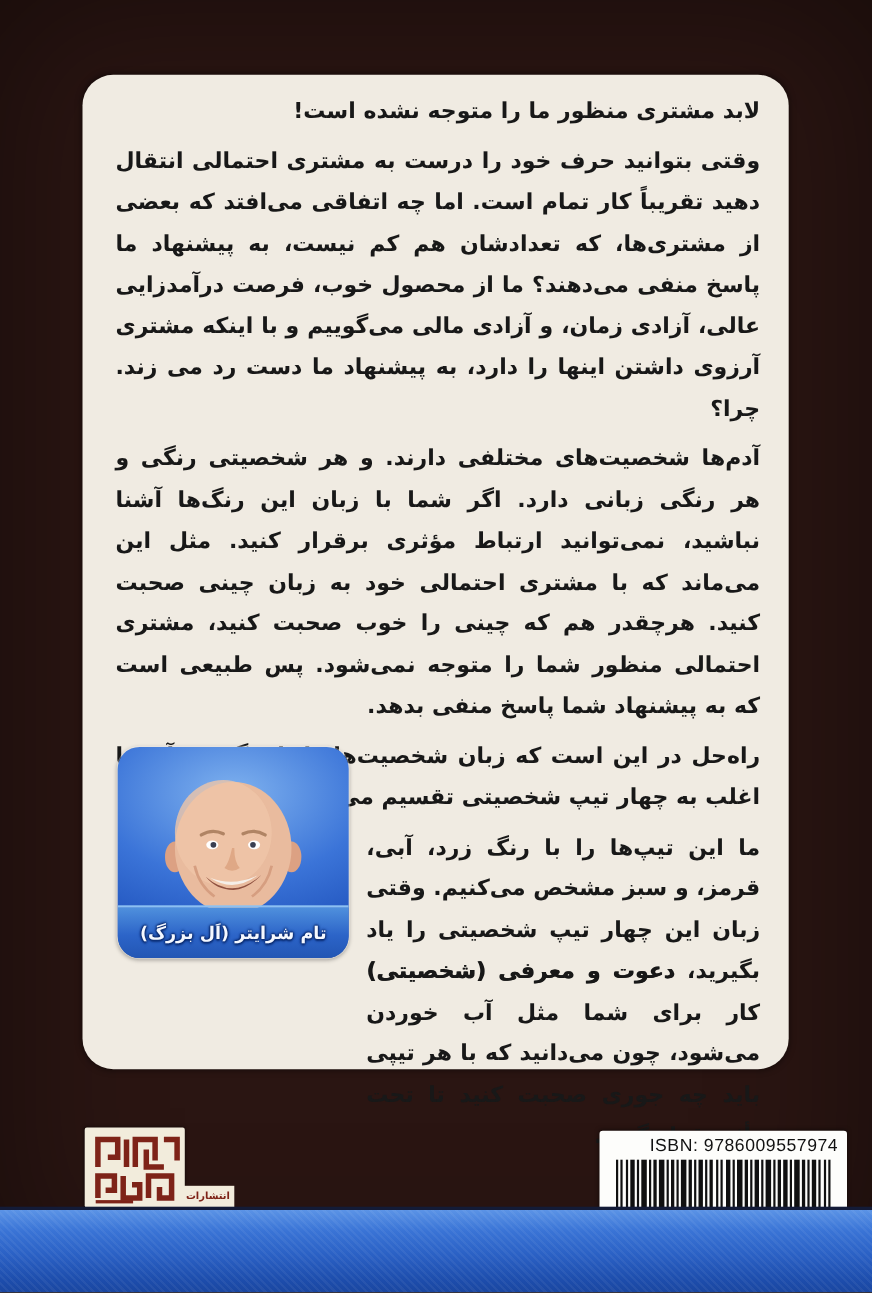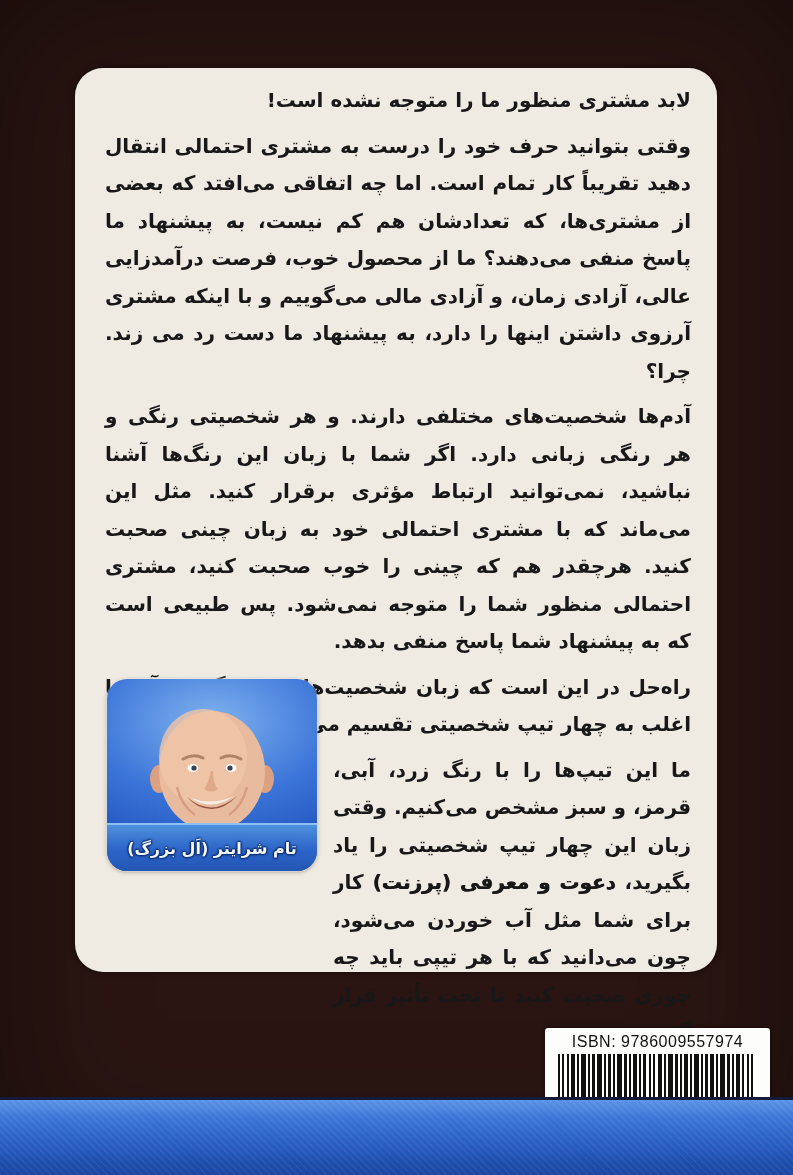--- a/index.html
+++ b/index.html
@@ -71,21 +71,21 @@
     letter-spacing:.5px;
   }
   
   .barcode-box{
     position:absolute;left:545px;top:1028px;
     width:225px;height:128px;
     box-sizing:border-box;
     background:#fdfdfb;
     border-radius:3px;
     padding:5px 8px 4px 8px;
-    display:flex;flex-direction:column;align-items:center;
+    display:flex;flex-direction:column;align-items:flex-end;
     box-shadow:0 0 4px rgba(0,0,0,.55);
   }
   .isbn-label{
     font-family:"Liberation Sans","DejaVu Sans",sans-serif;
     font-size:16px;color:#111;letter-spacing:.5px;white-space:nowrap;
   }
   .bars{margin-top:3px;}
   .barcode-digits{
     width:100%;
     display:flex;justify-content:space-between;align-items:flex-end;
@@ -107,21 +107,21 @@
 </head>
 <body>
 
 <div class="page">
 
   <div class="panel">
     <p>لابد مشتری منظور ما را متوجه نشده است!</p>
     <p>وقتی بتوانید حرف خود را درست به مشتری احتمالی انتقال دهید تقریباً کار تمام است. اما چه اتفاقی می‌افتد که بعضی از مشتری‌ها، که تعدادشان هم کم نیست، به پیشنهاد ما پاسخ منفی می‌دهند؟ ما از محصول خوب، فرصت درآمدزایی عالی، آزادی زمان، و آزادی مالی می‌گوییم و با اینکه مشتری آرزوی داشتن اینها را دارد، به پیشنهاد ما دست رد می زند. چرا؟</p>
     <p>آدم‌ها شخصیت‌های مختلفی دارند. و هر شخصیتی رنگی و هر رنگی زبانی دارد. اگر شما با زبان این رنگ‌ها آشنا نباشید، نمی‌توانید ارتباط مؤثری برقرار کنید. مثل این می‌ماند که با مشتری احتمالی خود به زبان چینی صحبت کنید. هرچقدر هم که چینی را خوب صحبت کنید، مشتری احتمالی منظور شما را متوجه نمی‌شود. پس طبیعی است که به پیشنهاد شما پاسخ منفی بدهد.</p>
     <p>راه‌حل در این است که زبان شخصیت‌ها را یاد بگیرید. آدم‌ها اغلب به چهار تیپ شخصیتی تقسیم می‌شوند.</p>
-    <p class="beside-photo"><span>ما این تیپ‌ها را با رنگ زرد، آبی، قرمز، و سبز مشخص می‌کنیم. وقتی زبان این چهار تیپ شخصیتی را یاد بگیرید، </span><span class="bold-phrase">دعوت و معرفی (پرزنت)</span><span> کار برای شما مثل آب خوردن می‌شود، چون می‌دانید که با هر تیپی باید چه جوری صحبت کنید تا تحت تأثیر قرار گیرد.</span></p>
+    <p class="beside-photo"><span>ما این تیپ‌ها را با رنگ زرد، آبی، قرمز، و سبز مشخص می‌کنیم. وقتی زبان این چهار تیپ شخصیتی را یاد بگیرید، </span><span class="bold-phrase">دعوت و معرفی (شخصیتی)</span><span> کار برای شما مثل آب خوردن می‌شود، چون می‌دانید که با هر تیپی باید چه جوری صحبت کنید تا تحت تأثیر قرار گیرد.</span></p>
 
     <div class="photo-card">
       <svg width="210" height="272" viewBox="0 0 210 272">
 
         <path d="M0,272 L0,224 Q22,172 72,155 L105,166 L140,153 Q188,168 210,220 L210,272 Z" fill="#6e7287"></path>
         <path d="M0,272 L0,224 Q22,172 72,155 L88,160 L60,272 Z" fill="#7b7f94"></path>
         <path d="M210,272 L210,220 Q188,168 140,153 L124,158 L152,272 Z" fill="#7b7f94"></path>
 
         <path d="M72,155 L98,190 L78,272 L58,272 Z" fill="#62667a"></path>
         <path d="M140,153 L114,188 L136,272 L156,272 Z" fill="#62667a"></path>
@@ -153,20 +153,42 @@
         <path d="M80,118 Q105,140 131,116 Q118,130 105,130 Q90,130 80,118 Z" fill="#8f5140"></path>
         <path d="M84,119 Q105,133 127,117 Q105,127 84,119 Z" fill="#f5efe9"></path>
 
         <path d="M70,108 Q74,126 88,136" stroke="#d69e80" stroke-width="2.5" fill="none"></path>
         <path d="M140,108 Q136,126 122,136" stroke="#d69e80" stroke-width="2.5" fill="none"></path>
       </svg>
       <div class="photo-caption">تام شرایتر (اَل بزرگ)</div>
     </div>
   </div>
 
+  <div class="publisher-logo">
+    <div class="logo-main">
+      <svg width="91" height="73" viewBox="0 0 91 73">
+        <g stroke="#7e2318" stroke-width="5" fill="none">
+
+          <path d="M12,36 L12,11 L30,11 L30,27 L21,27"></path>
+          <path d="M38,11 L38,36"></path>
+          <path d="M46,36 L46,11 L64,11 L64,30"></path>
+          <path d="M56,20 L56,36 L72,36"></path>
+          <path d="M72,11 L84,11 L84,30"></path>
+
+          <path d="M12,64 L12,44 L27,44 L27,57 L19,57"></path>
+          <path d="M35,44 L35,64 L50,64 L50,52 L43,52"></path>
+          <path d="M58,64 L58,44 L79,44 L79,64 L68,64 L68,54"></path>
+        </g>
+        <rect x="10" y="66" width="34" height="3" fill="#7e2318"></rect>
+      </svg>
+    </div>
+    <div class="logo-tab">
+      <span>انتشارات</span>
+    </div>
+  </div>
 
   <div class="barcode-box">
     <div class="isbn-label">ISBN: 9786009557974</div>
     <svg class="bars" width="205" height="72" viewBox="0 0 205 72">
       <g fill="#101010">
         <rect x="3" y="0" width="2" height="70"></rect>
           <rect x="7" y="0" width="2" height="70"></rect>
         <rect x="12" y="0" width="2" height="60"></rect>
           <rect x="16" y="0" width="4" height="60"></rect>
         <rect x="22" y="0" width="2" height="60"></rect>

